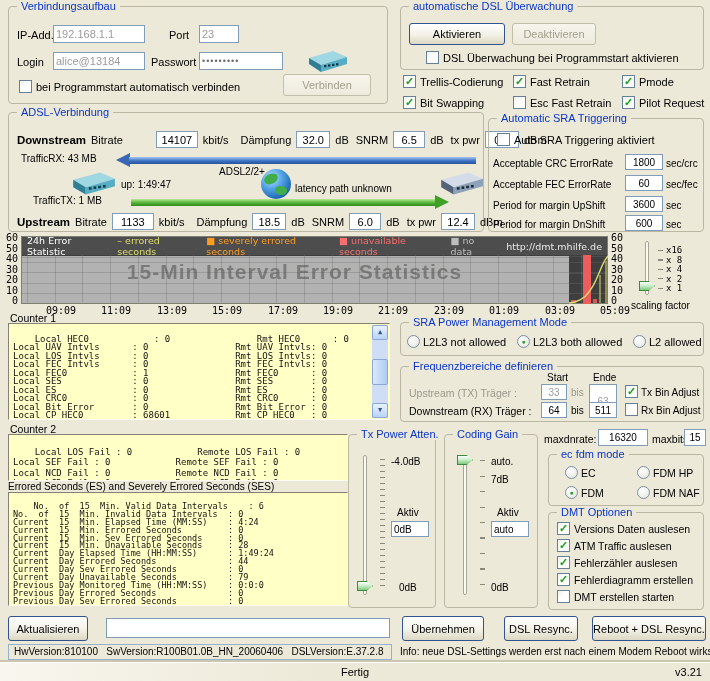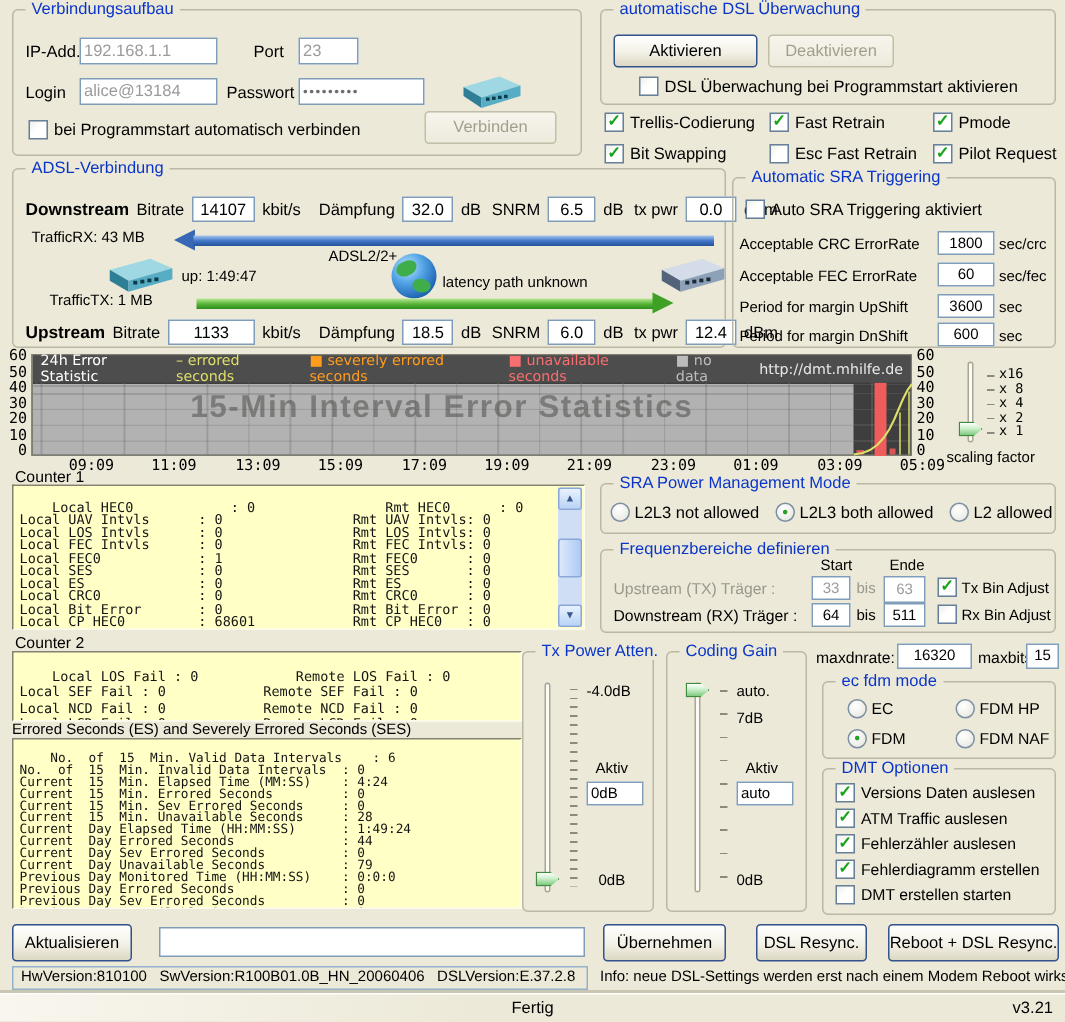--- a/index.html
+++ b/index.html
@@ -139,21 +139,21 @@
   <span class="cb" style="left:513px;top:96px"></span>
   <span class="lbl" style="left:530px;top:97px">Esc Fast Retrain</span>
   <span class="cb" style="left:622px;top:96px">✓</span>
   <span class="lbl" style="left:639px;top:97px">Pilot Request</span>
 
   <div class="grp" style="left:8px;top:112px;width:474px;height:118px">
     <span class="gt">ADSL-Verbindung</span>
     <div class="srow" style="left:8px;top:18px;width:462px">
       <b>Downstream</b>
       <span>Bitrate</span>
-      <input class="inp num" style="width: 42px;" value="14107">
+      <input class="inp num" style="width: 42px; margin-left: 28px;" value="14107">
       <span>kbit/s</span>
       <span style="margin-left:7px">Dämpfung</span>
       <input class="inp num" style="width: 34px;" value="32.0">
       <span>dB</span>
       <span style="margin-left:2px">SNRM</span>
       <input class="inp num" style="width: 32px;" value="6.5">
       <span>dB</span>
       <span style="margin-left:2px">tx pwr</span>
       <input class="inp num" style="width: 34px;" value="0.0">
       <span>dBm</span>
@@ -191,21 +191,21 @@
           <rect x="32.5" y="14.9" width="2.6" height="2.4"></rect>
         </g>
     </svg>
     <span class="lbl s10" style="left:24px;top:82px">TrafficTX: 1 MB</span>
     <div class="arrow arrow-right" style="left:122px;top:86px;width:318px">
         <div class="shaft"></div>
       </div>
     <div class="srow" style="left:8px;top:100px;width:462px">
       <b>Upstream</b>
       <span>Bitrate</span>
-      <input class="inp num" style="width: 58px;" value="1133">
+      <input class="inp num" style="width: 42px;" value="1133">
       <span>kbit/s</span>
       <span style="margin-left:7px">Dämpfung</span>
       <input class="inp num" style="width: 34px;" value="18.5">
       <span>dB</span>
       <span style="margin-left:2px">SNRM</span>
       <input class="inp num" style="width: 32px;" value="6.0">
       <span>dB</span>
       <span style="margin-left:2px">tx pwr</span>
       <input class="inp num" style="width: 34px;" value="12.4">
       <span>dBm</span>
@@ -318,21 +318,21 @@
     <span class="lbl" style="left:248px;top:13px">L2 allowed</span>
   </div>
 
   <div class="grp" style="left:400px;top:366px;width:302px;height:54px">
     <span class="gt">Frequenzbereiche definieren</span>
     <span class="lbl s10" style="left:146px;top:5px">Start</span>
     <span class="lbl s10" style="left:192px;top:5px">Ende</span>
     <span class="lbl s105 gray" style="left:8px;top:20px">Upstream (TX) Träger :</span>
     <input class="inp num dim a" style="left: 140px; top: 17px; width: 26px; height: 16px; font-size: 10px;" value="33">
     <span class="lbl s10 gray" style="left:170px;top:20px">bis</span>
-    <input class="inp num dim a" style="left: 188px; top: 17px; width: 28px; height: 18px; font-size: 10px;" value="63">
+    <input class="inp num dim a" style="left: 188px; top: 17px; width: 28px; height: 34px; font-size: 10px;" value="63">
     <span class="cb" style="left:224px;top:18px">✓</span>
     <span class="lbl s10" style="left:240px;top:20px">Tx Bin Adjust</span>
     <span class="lbl s105" style="left:8px;top:38px">Downstream (RX) Träger :</span>
     <input class="inp num a" style="left: 140px; top: 35px; width: 26px; height: 16px; font-size: 10px;" value="64">
     <span class="lbl s10" style="left:170px;top:38px">bis</span>
     <input class="inp num a" style="left: 188px; top: 35px; width: 28px; height: 16px; font-size: 10px;" value="511">
     <span class="cb" style="left:224px;top:36px"></span>
     <span class="lbl s10" style="left:240px;top:38px">Rx Bin Adjust</span>
   </div>
 

